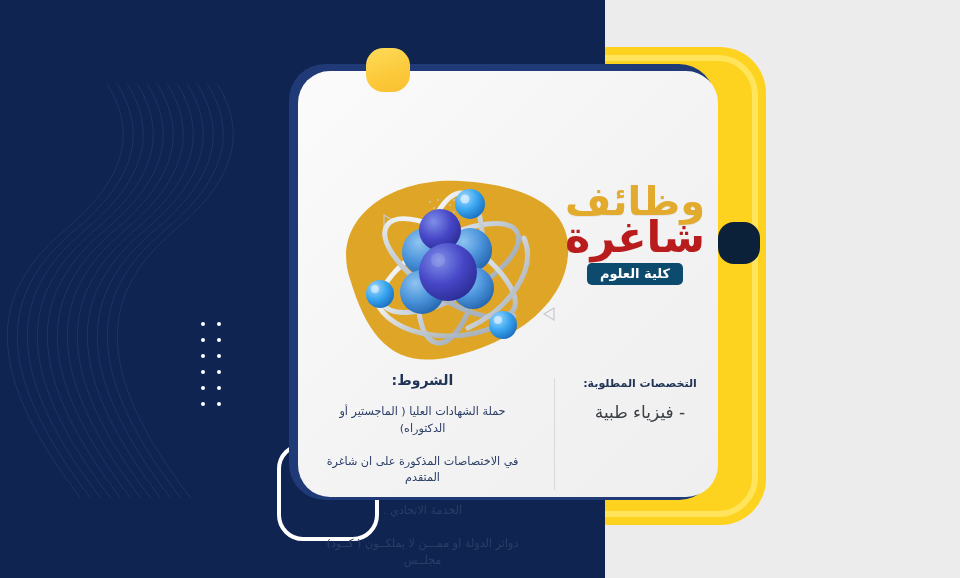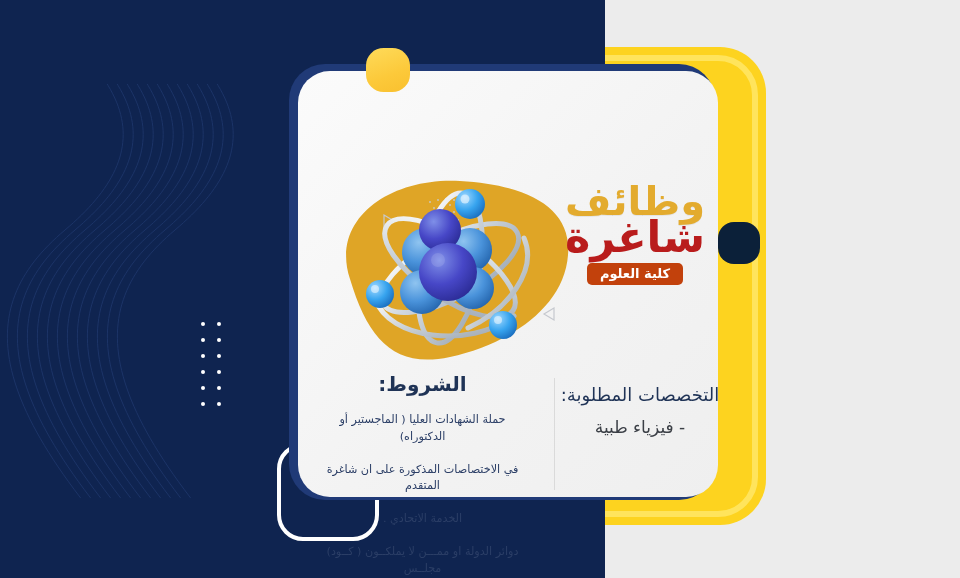--- a/index.html
+++ b/index.html
@@ -78,31 +78,31 @@
   .t-wazaif{
     font-size:40px;font-weight:bold;color:#e3ab2e;line-height:.95;
     letter-spacing:0px;margin:0;direction:rtl;
     text-shadow:0 1px 0 rgba(0,0,0,.06);
   }
   .t-shaghira{
     font-size:43px;font-weight:bold;color:#b91c1c;line-height:1.0;
     margin:0;margin-top:-4px;direction:rtl;
   }
   .badge{
-    display:inline-block;margin-top:4px;background:#c2410c;color:#ffffff;
+    display:inline-block;margin-top:4px;background:#0c4a6e;color:#ffffff;
     font-size:13px;font-weight:bold;padding:3px 13px 4px;border-radius:5px;direction:rtl;
   }
 
   
   .col-specs{position:absolute;left:560px;top:372px;width:160px;direction:rtl;text-align:center;}
-  .specs-head{font-size:18px;font-weight:normal;color:#1f3356;margin:12px 0 12px 0;}
+  .specs-head{font-size:11px;font-weight:bold;color:#1f3356;margin:5px 0 12px 0;}
   .specs-item{font-size:17px;color:#3b3f46;margin:0 0 8px 0;line-height:1.25;}
 
   .col-cond{position:absolute;left:300px;top:372px;width:245px;direction:rtl;text-align:center;}
-  .cond-head{font-size:20px;font-weight:bold;color:#1f3356;margin:0 0 6px 0;}
+  .cond-head{font-size:14px;font-weight:bold;color:#1f3356;margin:0 0 6px 0;}
   .cond-line{font-size:11.2px;color:#2b3e66;margin:16px;line-height:1.5;letter-spacing:.1px;}
 
   
   .divider{position:absolute;left:554px;top:378px;width:1px;height:112px;background:#dadada;}
 </style>
 </head>
 <body>
 
 <div class="stage">
 

